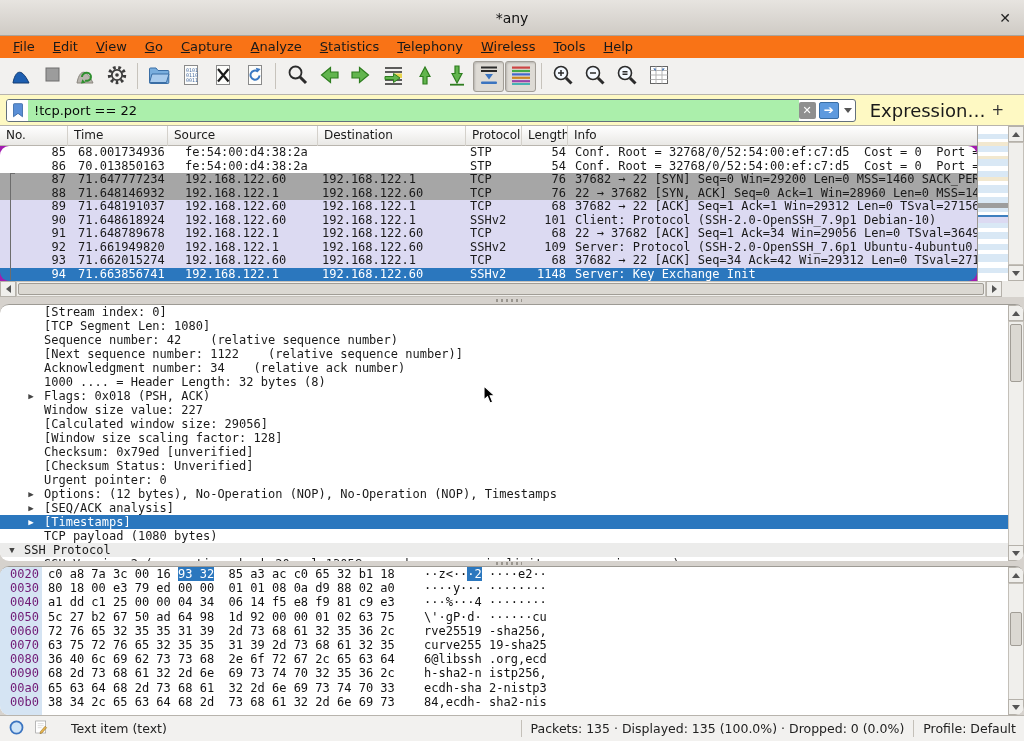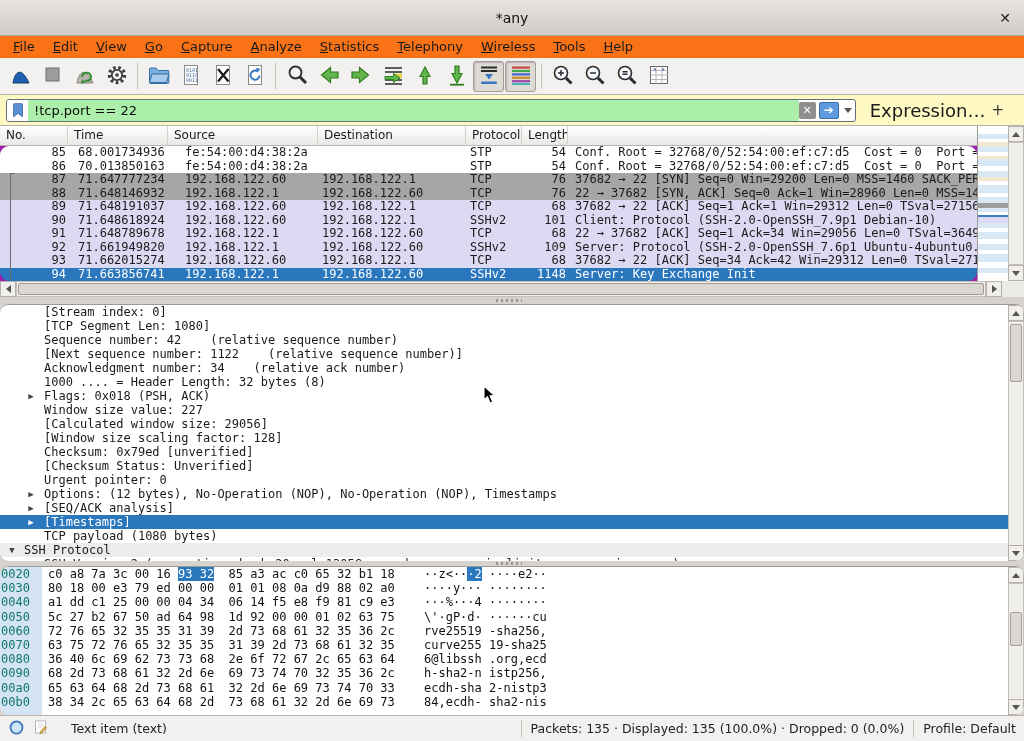--- a/index.html
+++ b/index.html
@@ -107,21 +107,21 @@
   .dexp { position:absolute; top:0; width:12px; text-align:center; font-size:9px; color:#444; }
   .ind0 .dexp { left:6px; } .ind1 .dexp { left:25px; }
   .dline.selected { background:#2b77be; color:#fff; } .dline.selected .dexp { color:#fff; }
   .dline.shaded { background:#ececeb; }
 
   
   .hexpane { height:149px; background:#fff; position:relative; overflow:hidden;
     font-size:12px; border-top:1px solid #9d9a94; }
   .hex-gutter { position:absolute; left:0; top:0; width:42px; height:100%; background:#d5e4f3; }
   .hrow { position:relative; height:14.2px; line-height:14.2px; white-space:pre; }
-  .h-off { position:absolute; left:1px; color:#0f766e; }
+  .h-off { position:absolute; left:10px; color:#701a75; }
   .h-hex { position:absolute; left:48px; color:#111; }
   .h-asc { position:absolute; left:424px; color:#111; }
   .hl { background:#2b77be; color:#fff; }
 
   
   .statusbar { position:absolute; left:0; bottom:0; width:1024px; height:26px;
     background:#f2f1ef; border-top:1px solid #b8b4ad; display:flex; align-items:center;
     padding:0 8px; font-size:12.5px; color:#222; }
   .st-left { display:flex; align-items:center; gap:8px; }
   .st-item { margin-left:22px; }
@@ -310,20 +310,21 @@
 </div>
 
 <div class="plist">
   <div class="plist-header" id="plheader">
       <div class="hcell" style="left: 0px; width: 68px;">No.</div>
       <div class="hcell" style="left: 68px; width: 100px;">Time</div>
       <div class="hcell" style="left: 168px; width: 150px;">Source</div>
       <div class="hcell" style="left: 318px; width: 148px;">Destination</div>
       <div class="hcell" style="left: 466px; width: 56px;">Protocol</div>
       <div class="hcell" style="left: 522px; width: 46px;">Length</div>
+      <div class="hcell" style="left: 568px; width: 440px;">Info</div>
     </div>
   <div class="prows mono" id="plrows">
       <div class="prow bg-white" style="top: 0px;">
         <div class="cell c-no">85</div>
         <div class="cell c-time">68.001734936</div>
         <div class="cell c-src">fe:54:00:d4:38:2a</div>
         <div class="cell c-dst"></div>
         <div class="cell c-proto">STP</div>
         <div class="cell c-len">54</div>
         <div class="cell c-info">Conf. Root = 32768/0/52:54:00:ef:c7:d5  Cost = 0  Port = 0x8001</div>

